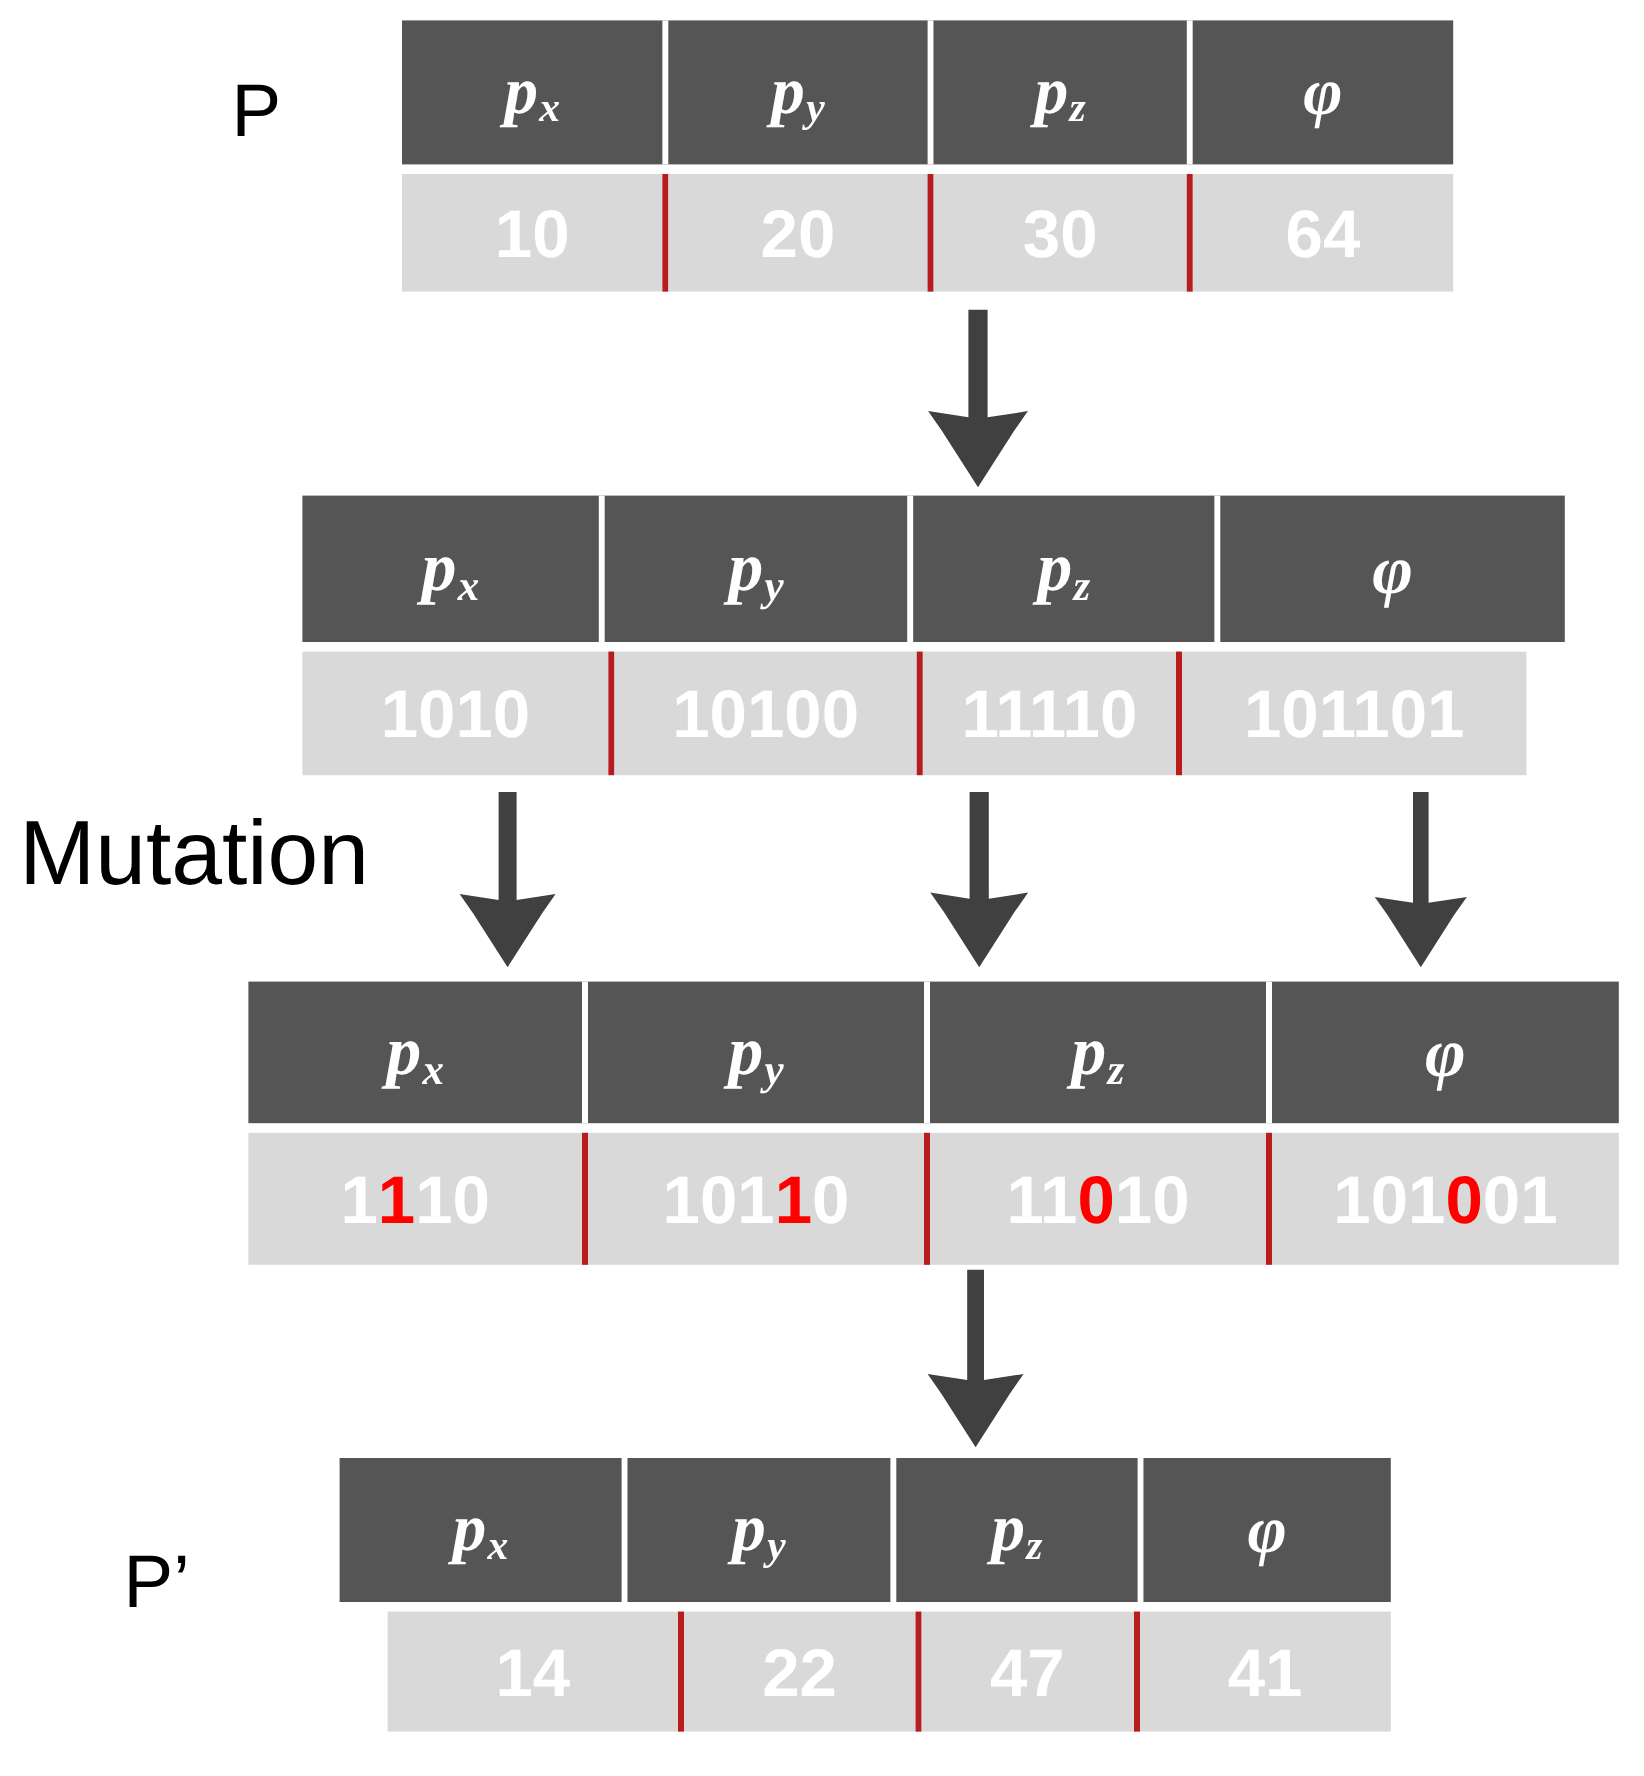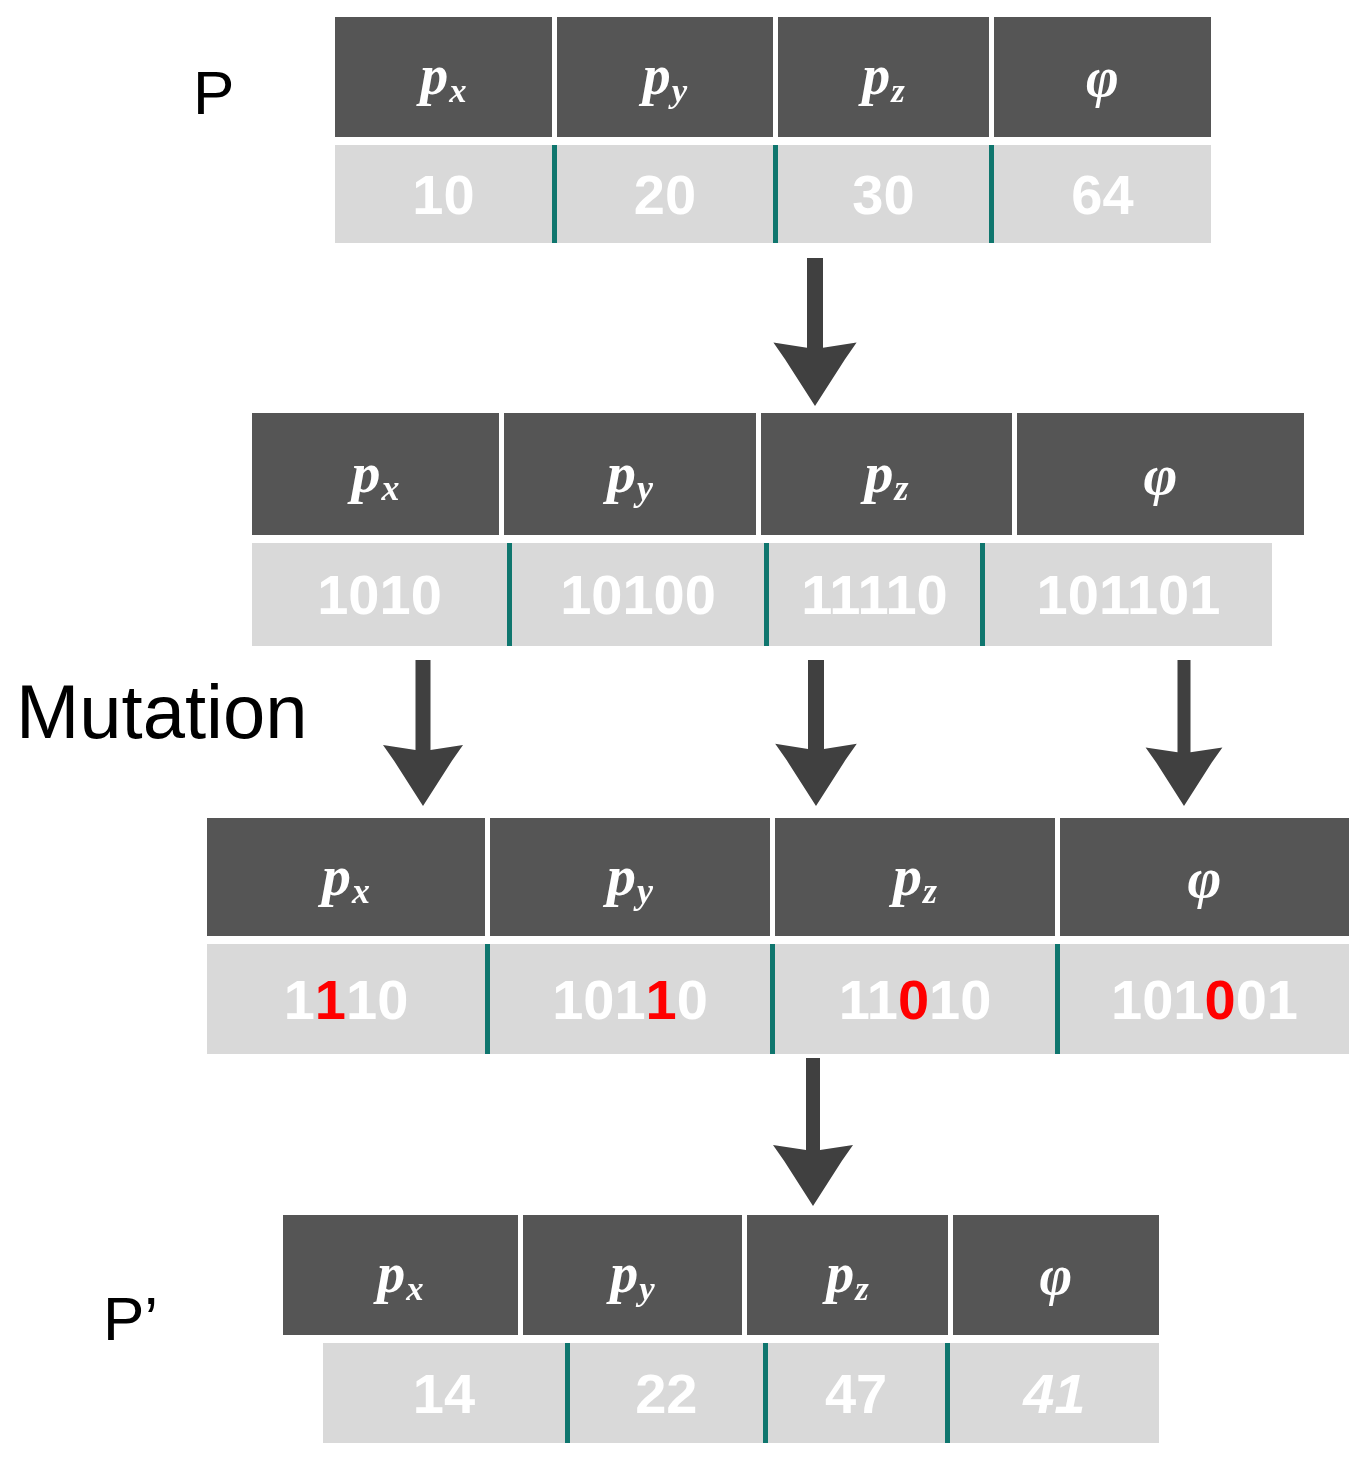--- a/index.html
+++ b/index.html
@@ -61,21 +61,21 @@
     border-right: 5px solid #ffffff;
     letter-spacing: 0;
   }
   .header-row .gcell:last-child { border-right: none; }
 
   .value-row .gcell {
     background: #d9d9d9;
     color: #ffffff;
     font-family: "Liberation Sans", sans-serif;
     font-weight: 700;
-    border-right: 5px solid #0f766e;
+    border-right: 5px solid #b91c1c;
   }
   .value-row .gcell:last-child { border-right: none; }
 
   .sym { display: inline-block; }
   .sym .sub {
     font-size: 0.62em;
     vertical-align: -0.22em;
     font-style: italic;
     font-family: "Liberation Serif", serif;
     margin-left: 1px;
@@ -232,21 +232,21 @@
         <div class="grow value-row">
           <div class="gcell" style="width: 280px; margin-left: 40px;">
             <span>14</span>
           </div>
           <div class="gcell" style="width: 224px;">
             <span>22</span>
           </div>
           <div class="gcell" style="width: 206px;">
             <span>47</span>
           </div>
-          <div class="gcell" style="width: 238px; font-style: italic;">
+          <div class="gcell" style="width: 238px;">
             <span>41</span>
           </div>
         </div>
       </div>
     </div>
 
   <div id="arrows-host">
       <div class="arrow" style="left: 761px; top: 258px;">
         <svg width="108" height="148" viewBox="0 0 108 148">
           <polygon points="46.0,0.0 62.0,0.0 62.0,89.8 95.6,84.6 84.0,101.2 54.0,148.0 24.0,101.2 12.4,84.6 46.0,89.8" fill="#404040"></polygon>

